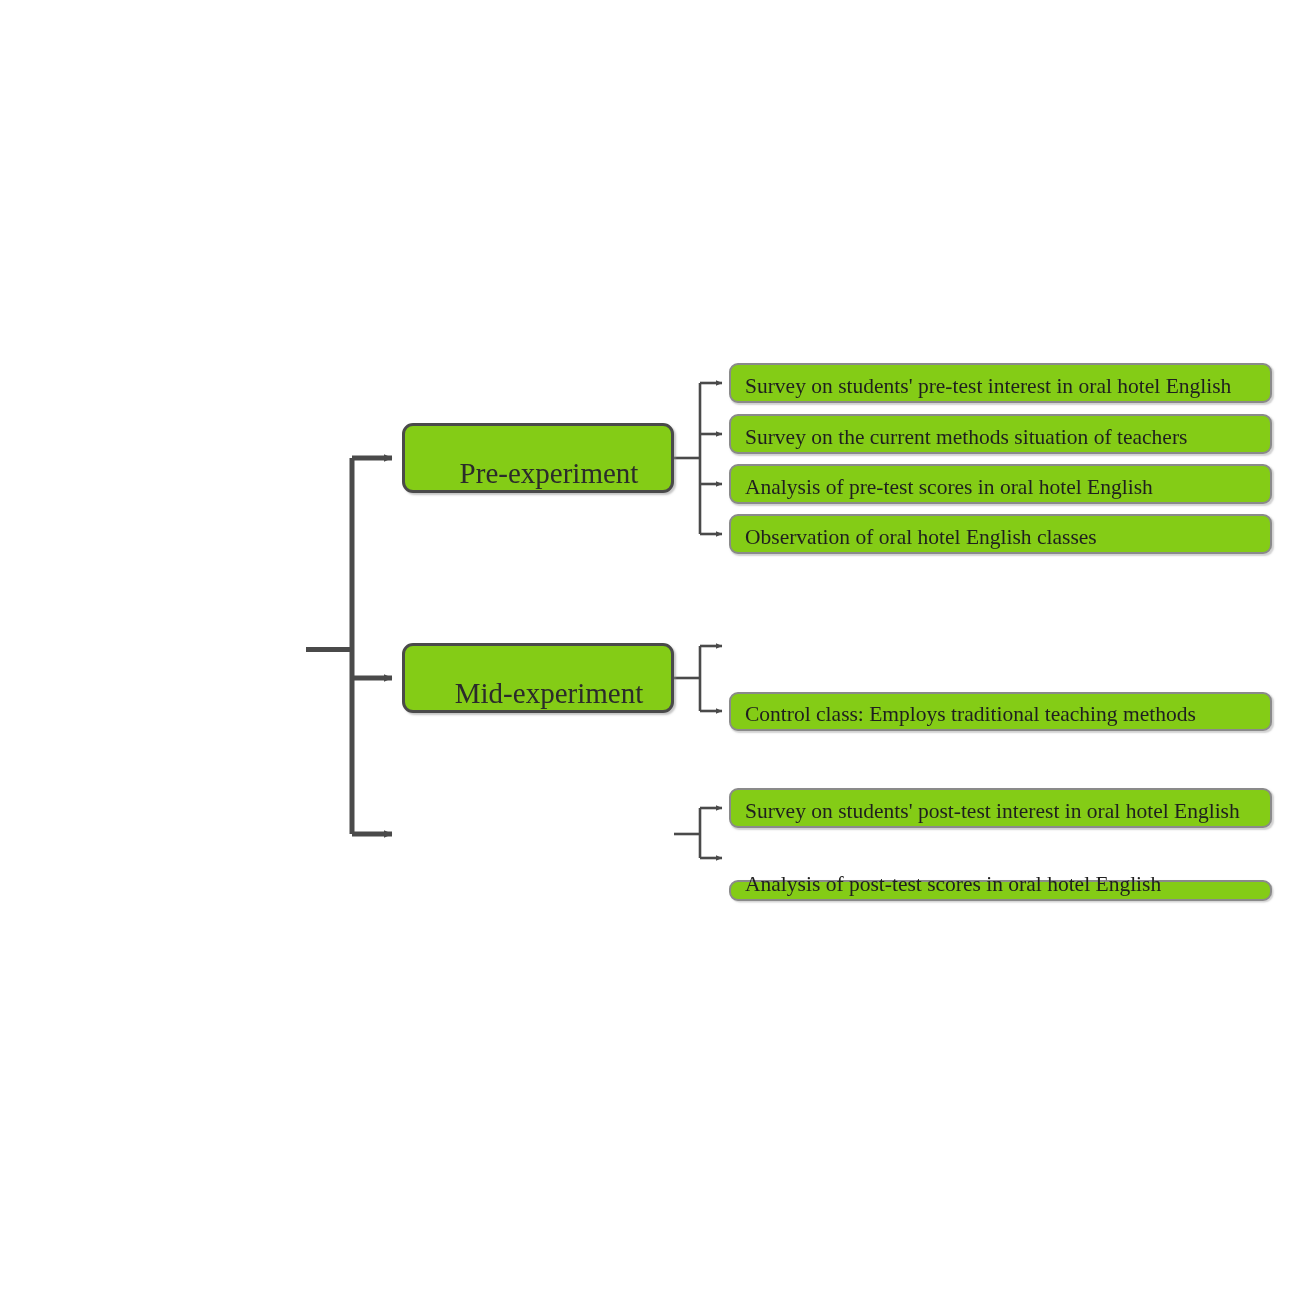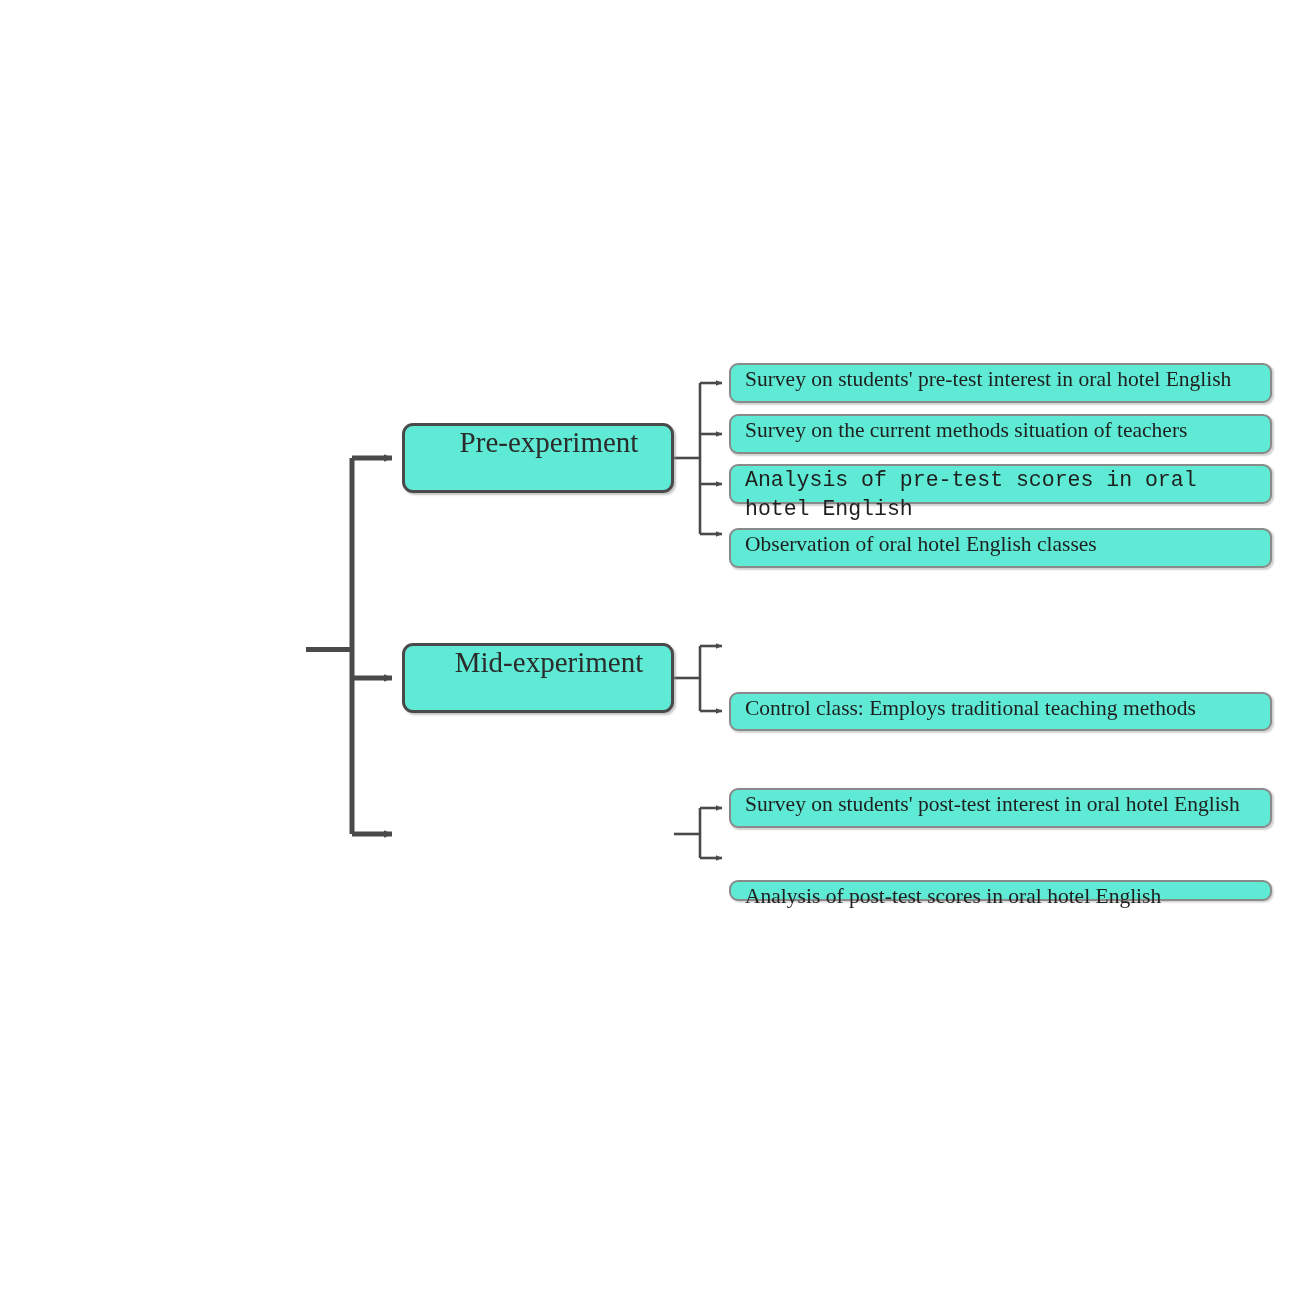--- a/index.html
+++ b/index.html
@@ -25,23 +25,23 @@
     position: absolute;
     left: 0;
     top: 0;
     width: 1316px;
     height: 1292px;
     pointer-events: none;
   }
   .node {
     position: absolute;
     box-sizing: border-box;
-    background: #5eead4;
+    background: #84cc16;
     display: flex;
-    align-items: flex-start;
+    align-items: flex-end;
   }
   
   .node-root {
     left: 25px;
     top: 589px;
     width: 281px;
     height: 121px;
     border: 4px solid #23304f;
     border-radius: 14px;
     justify-content: center;
@@ -88,22 +88,22 @@
   .node-leaf .node-text {
     font-size: 21.5px;
     line-height: 1.33;
     color: #1f1f1f;
     text-align: left;
   }
 
   
   .leaf-p1 { top: 363px; height: 40px; }
   .leaf-p2 { top: 414px; height: 40px; }
-  .leaf-p3 { top: 464px; height: 40px; font-family: Liberation Mono, monospace; }
-  .leaf-p4 { top: 528px; height: 40px; }
+  .leaf-p3 { top: 464px; height: 40px; }
+  .leaf-p4 { top: 514px; height: 40px; }
 
   .leaf-m1 { top: 616px; height: 60px; }
   .leaf-m2 { top: 692px; height: 39px; }
 
   .leaf-s1 { top: 788px; height: 40px; }
   .leaf-s2 { top: 880px; height: 21px; }
 </style>
 </head>
 <body>
 

